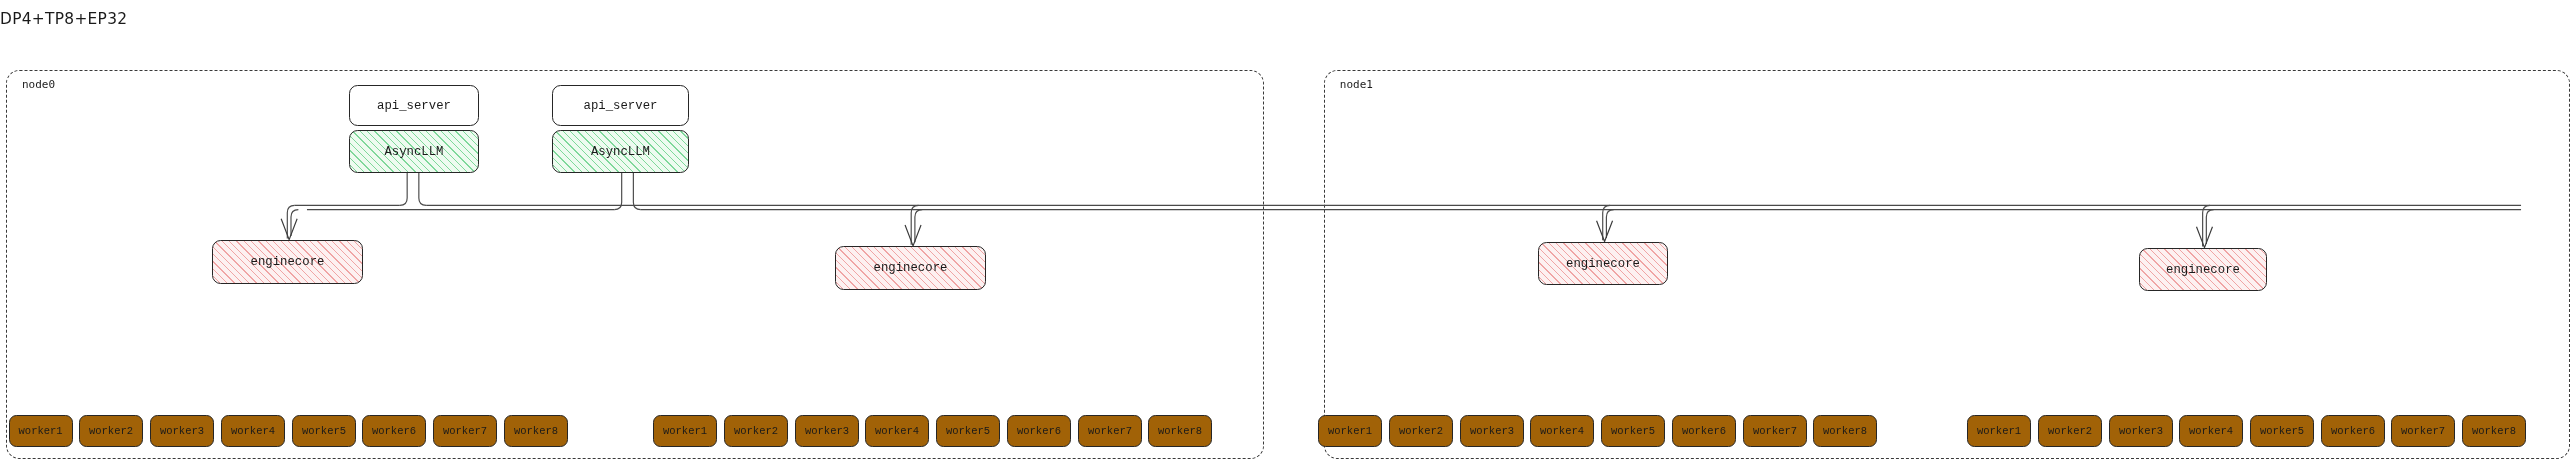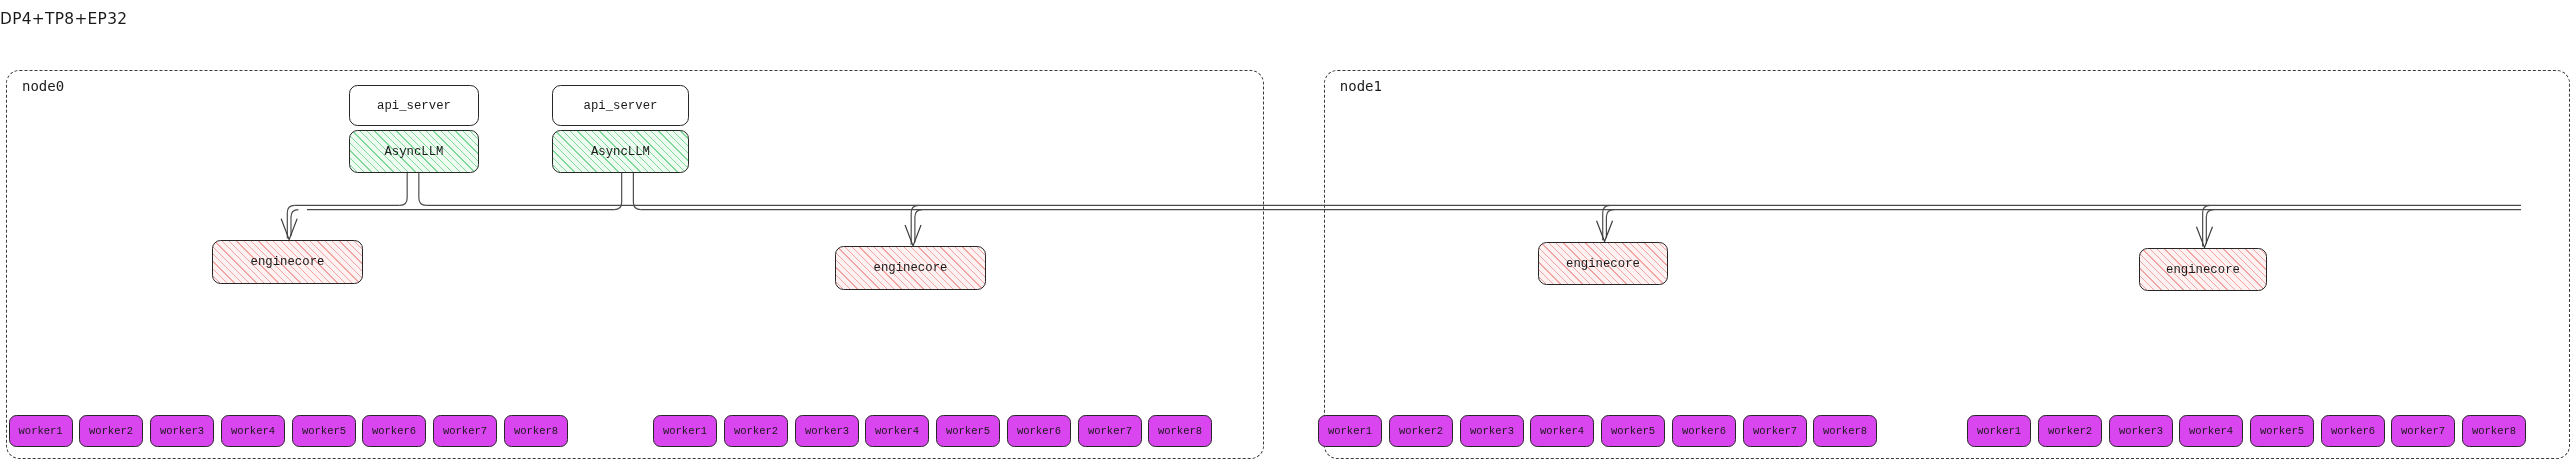--- a/index.html
+++ b/index.html
@@ -38,21 +38,21 @@
     border: 1.4px dashed #3a3a3a;
     border-radius: 13.5px;
     box-sizing: border-box;
     background: transparent;
   }
   .node-label {
     position: absolute;
     left: 14.8px;
     top: 7.4px;
     font-family: "DejaVu Sans Mono", monospace;
-    font-size: 14px;
+    font-size: 11px;
     color: #1c1c1c;
     white-space: nowrap;
   }
 
   
   .dbox {
     position: absolute;
     box-sizing: border-box;
     border: 1.6px solid #262626;
     border-radius: 8.6px;
@@ -94,21 +94,21 @@
       rgba(0,0,0,0) 4.3px,
       #f0a5a5 4.3px,
       #f0a5a5 5.2px
     );
   }
 
   .box-worker {
     font-size: 10.5px;
     border-width: 1.4px;
     border-radius: 7.4px;
-    background: #d946ef;
+    background: #a16207;
   }
 
   .dbox > span {
     position: relative;
     z-index: 2;
     padding: 0 2.5px;
   }
 
   
   #edge-layer {

